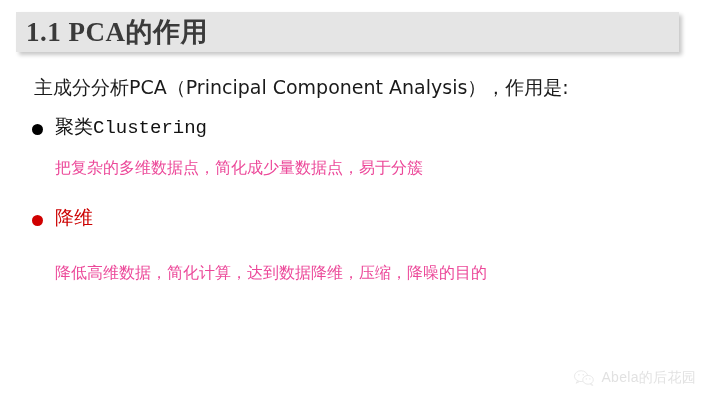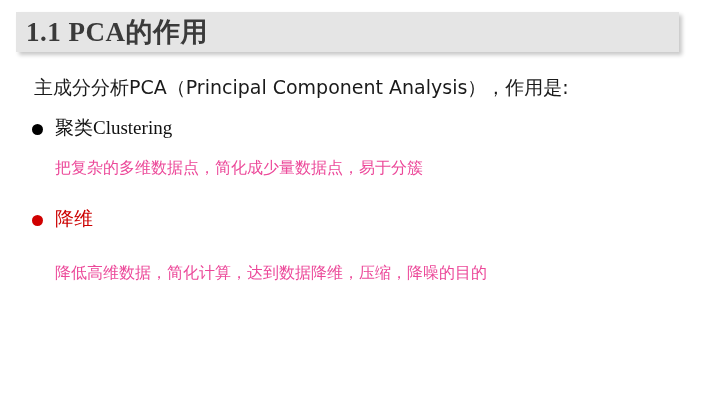--- a/index.html
+++ b/index.html
@@ -76,21 +76,21 @@
     height: 11px;
     border-radius: 50%;
     flex: 0 0 auto;
     margin-top: 8px;
     margin-right: 12px;
   }
   .bullet-dot.dark { background: #000000; }
   .bullet-dot.red  { background: #d00000; }
 
   .bullet-label {
-    font-family: Liberation Serif, serif;
+    font-family: Liberation Mono, monospace;
     font-size: 19px;
     line-height: 1.3;
     color: #111111;
   }
   .bullet-label.red { color: #cc0000; }
 
   .subtext {
     font-family: "Liberation Serif", "DejaVu Serif", serif;
     font-size: 16px;
     color: #ec4899;
@@ -144,14 +144,27 @@
     <div class="subtext one">把复杂的多维数据点，简化成少量数据点，易于分簇</div>
 
     <div class="bullet-row second">
       <span class="bullet-dot red"></span>
       <span class="bullet-label red">降维</span>
     </div>
     <div class="subtext two">降低高维数据，简化计算，达到数据降维，压缩，降噪的目的</div>
 
   </div>
 
+  <div class="watermark">
+    <svg class="wechat-icon" viewBox="0 0 30 24">
+      <ellipse cx="11" cy="9.5" rx="9" ry="7.4" fill="none" stroke="#c8c8c8" stroke-width="1.3"></ellipse>
+      <path d="M6.5 15.5 L4.2 19.2 L8.2 17.2 Z" fill="none" stroke="#c8c8c8" stroke-width="1.3" stroke-linejoin="round"></path>
+      <circle cx="8" cy="7.6" r="1.05" fill="#c8c8c8"></circle>
+      <circle cx="14" cy="7.6" r="1.05" fill="#c8c8c8"></circle>
+      <ellipse cx="20.5" cy="14.5" rx="7.2" ry="6" fill="#ffffff" stroke="#c8c8c8" stroke-width="1.3"></ellipse>
+      <path d="M24.6 19.3 L27 22.2 L24.2 21 Z" fill="none" stroke="#c8c8c8" stroke-width="1.3" stroke-linejoin="round"></path>
+      <circle cx="18.2" cy="13.2" r="0.95" fill="#c8c8c8"></circle>
+      <circle cx="23" cy="13.2" r="0.95" fill="#c8c8c8"></circle>
+    </svg>
+    <span class="watermark-text">Abela的后花园</span>
+  </div>
 
 </div>
 
 </body></html>

